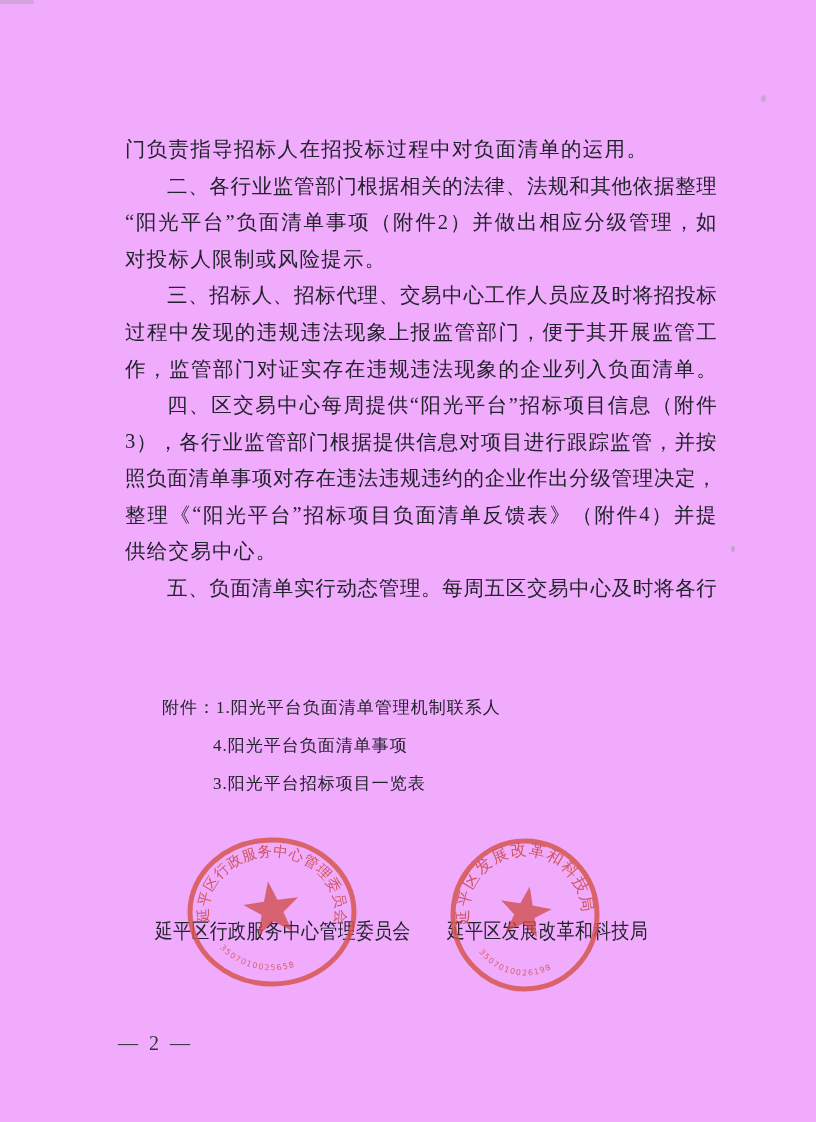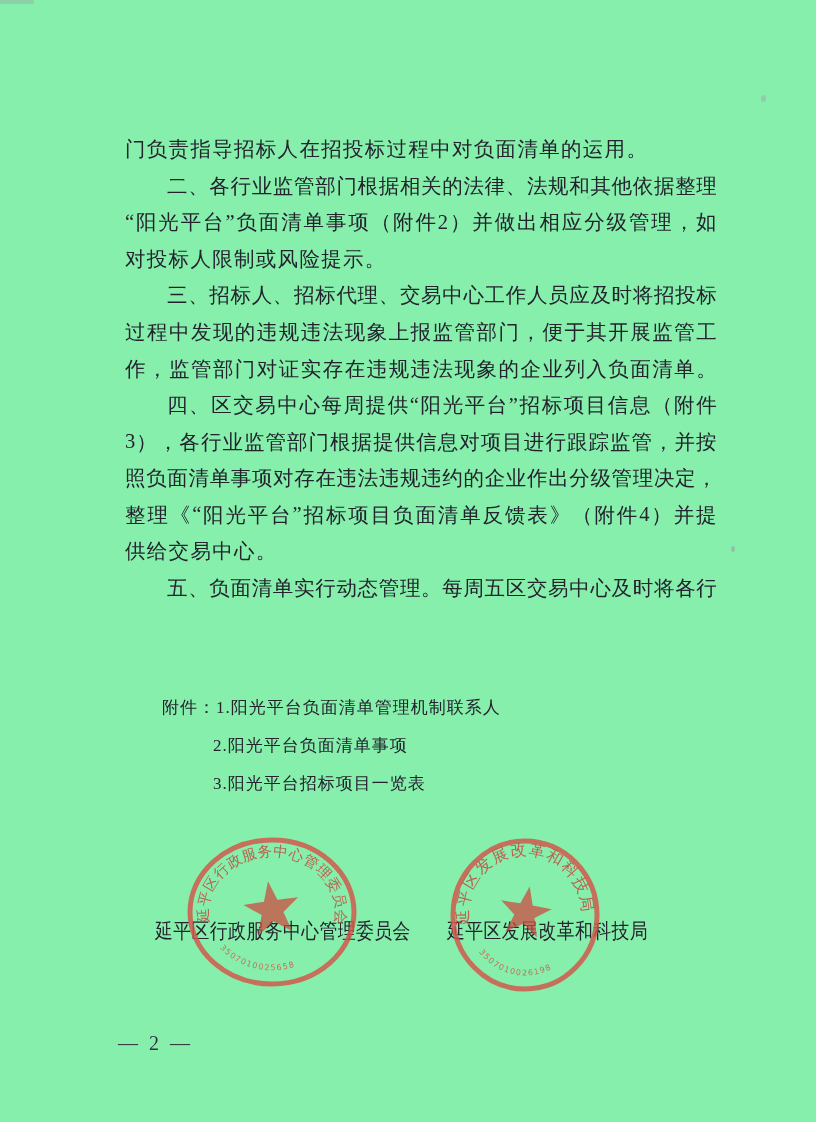--- a/index.html
+++ b/index.html
@@ -1,20 +1,20 @@
 <!DOCTYPE html>
 <html><head>
 <meta charset="utf-8">
 <style>
   html,body{margin:0;padding:0;background:#e8e8e8;}
   .page{
     position:relative;
     width:816px;height:1122px;
     margin:0 auto;
-    background:#86efac;
+    background:#f0abfc;
     overflow:hidden;
     font-family:"Liberation Serif","DejaVu Serif",serif;
     color:#23232e;
     text-decoration:underline;
   }
   
   .body-text{
     position:absolute;left:125px;top:131px;width:592px;
     font-size:20.5px;
   }
@@ -365,21 +365,21 @@
           <span>时</span>
           <span>将</span>
           <span>各</span>
           <span>行</span>
         </div>
       </div>
     </div>
 
   <div class="attachments">
       <div class="att-line"><span>附件：</span><span>1.阳光平台负面清单管理机制联系人</span></div>
-      <div class="att-line att-sub">2.阳光平台负面清单事项</div>
+      <div class="att-line att-sub">4.阳光平台负面清单事项</div>
       <div class="att-line att-sub">3.阳光平台招标项目一览表</div>
     </div>
 
   <svg class="seal seal-left" width="180" height="160" viewBox="0 0 180 160">
     <defs>
       <path id="seal-l-top" d="M 27 88 A 64 56 0 1 1 153 88" fill="none"></path>
       <path id="seal-l-bottom" d="M 38 114 A 66 58 0 0 0 142 114" fill="none"></path>
     </defs>
     <ellipse class="seal-ring" cx="90" cy="78" rx="82" ry="72"></ellipse>
     <polygon class="seal-star" points="90,47 96.8,66.6 117.6,67 101,79.6 107.1,99.5 90,87.6 72.9,99.5 79,79.6 62.4,67 83.2,66.6" transform="rotate(-8 90 76)"></polygon>

